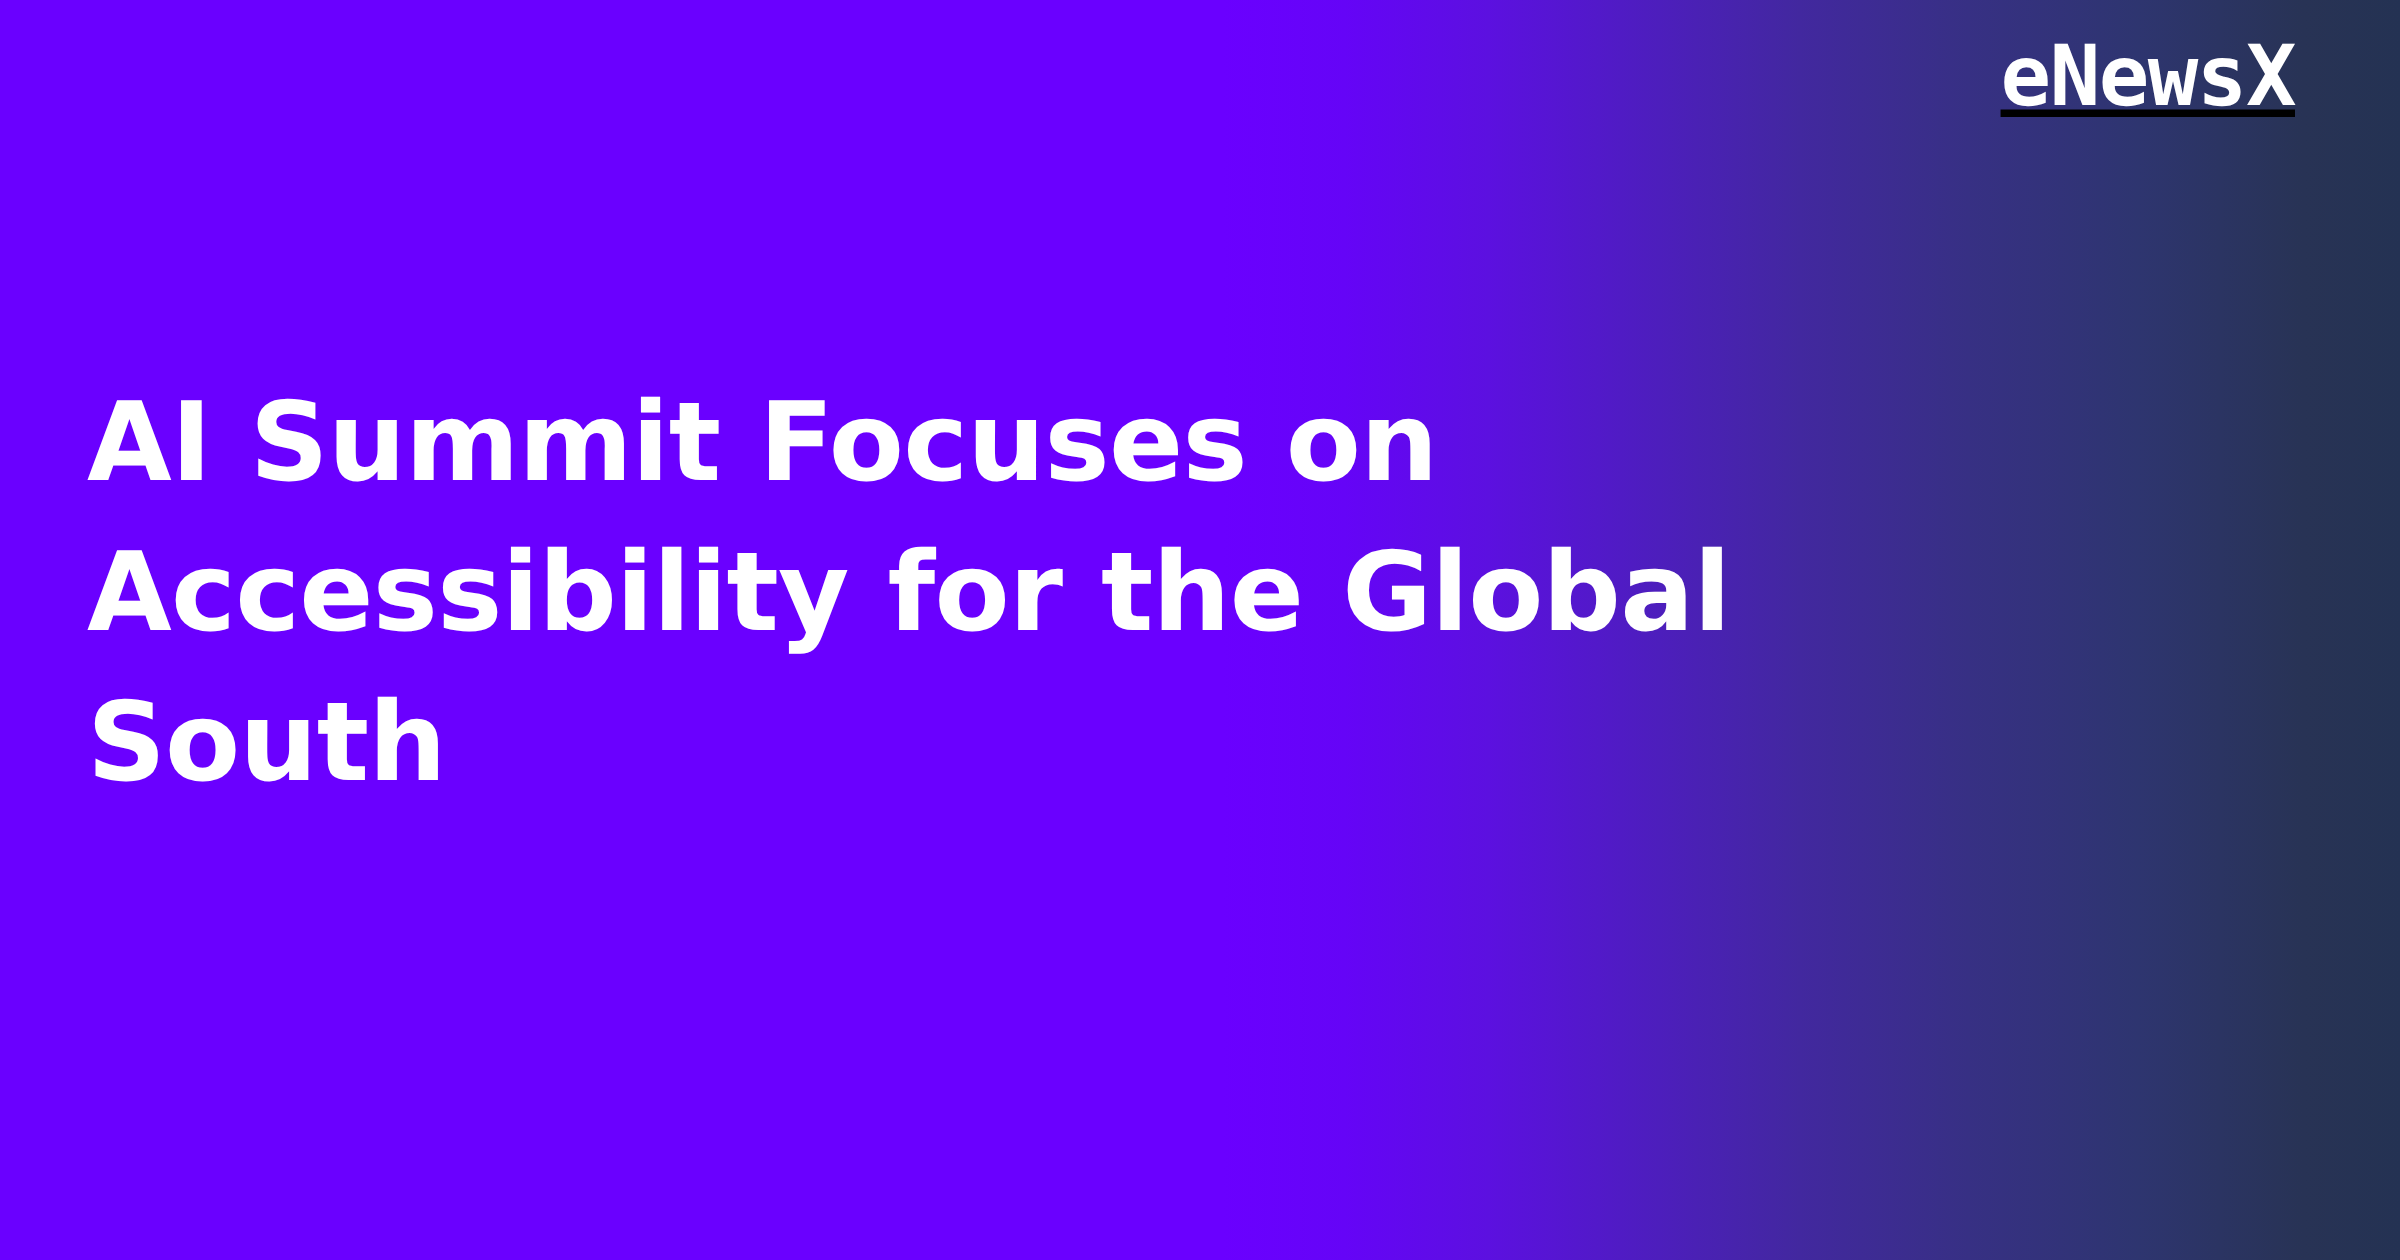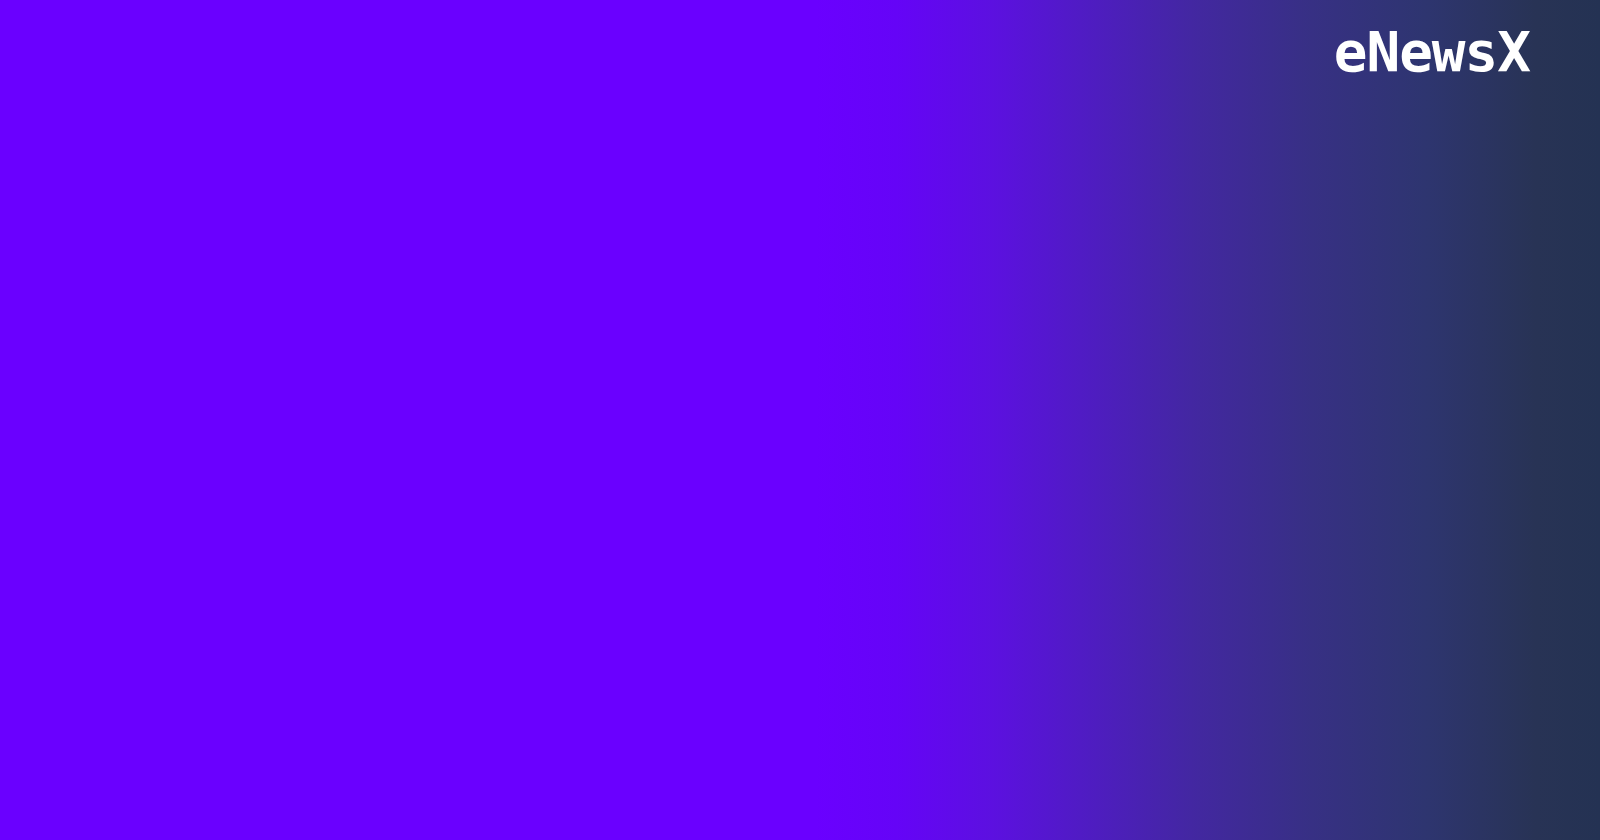--- a/index.html
+++ b/index.html
@@ -32,20 +32,21 @@
   }
 
   
   .brand {
     position: absolute;
     top: 24px;
     right: 70px;
     display: flex;
     align-items: center;
     line-height: 1;
+    text-decoration: underline;
   }
 
   .brand-wordmark {
     color: #ffffff;
     font-family: "DejaVu Sans Mono", "Liberation Mono", monospace;
     font-weight: 700;
     font-size: 56px;
     letter-spacing: -1px;
     line-height: 1;
     white-space: nowrap;
@@ -72,14 +73,17 @@
 </style>
 </head>
 <body>
 
 <div class="banner">
 
   <div class="brand">
     <span class="brand-wordmark">eNewsX</span>
   </div>
 
+  <div class="headline-wrap">
+    <h1 class="headline">AI Summit Focuses on Accessibility for the Global South</h1>
+  </div>
 
 </div>
 
 </body></html>

